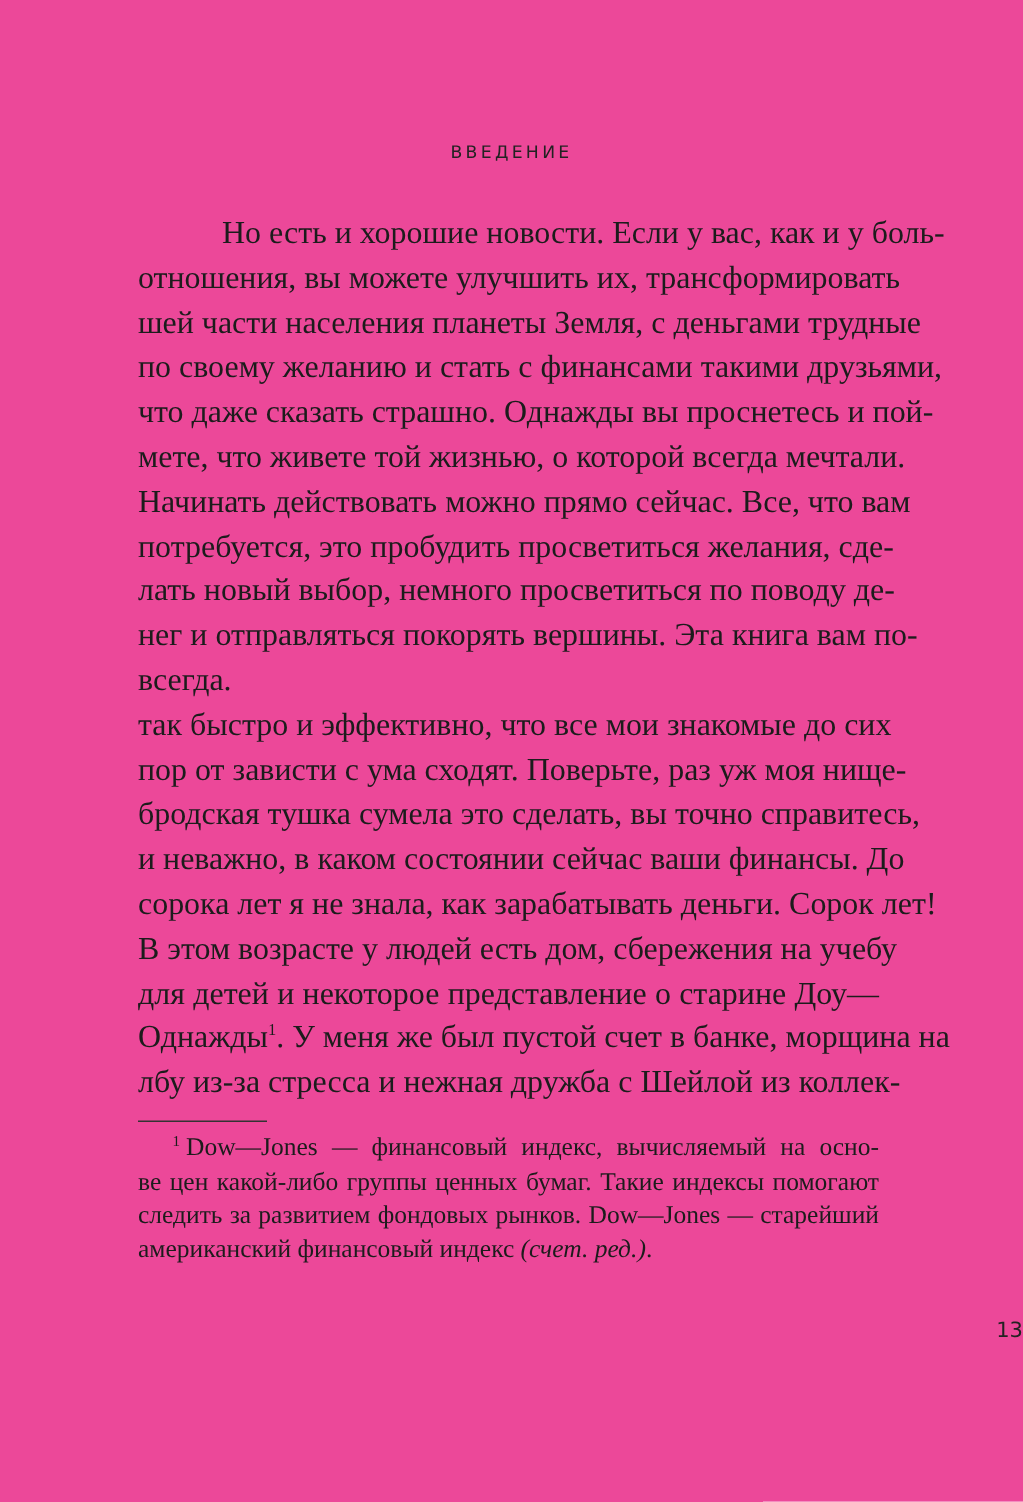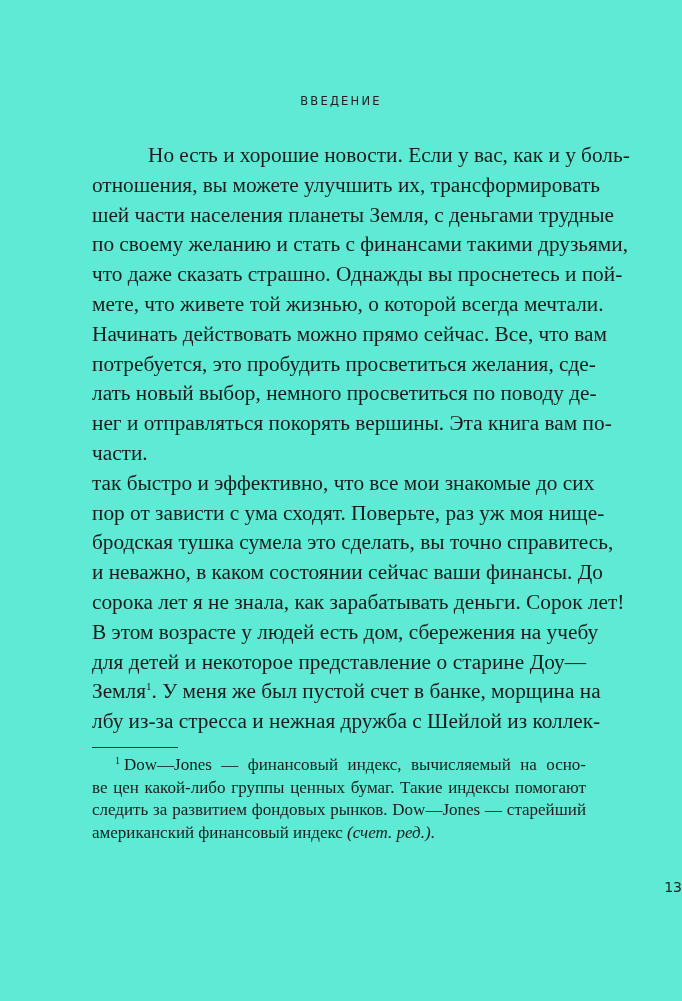--- a/index.html
+++ b/index.html
@@ -12,21 +12,21 @@
       height: 1001px;
       position: relative;
       overflow: hidden;
       color: #1a1a1a;
     }
     .page {
       position: absolute;
       left: 0; top: 0;
       width: 682px;
       height: 1001px;
-      background: #5eead4;
+      background: #ec4899;
     }
     .running-head {
       position: absolute;
       top: 94px;
       left: 0;
       width: 682px;
       text-align: center;
       font-family: "DejaVu Sans", sans-serif;
       font-size: 11.5px;
       letter-spacing: 2.2px;
@@ -116,31 +116,31 @@
       <span class="line indent">Но есть и хорошие новости. Если у вас, как и у боль-</span>
       <span class="line">отношения, вы можете улучшить их, трансформировать</span>
       <span class="line">шей части населения планеты Земля, с деньгами трудные</span>
       <span class="line">по своему желанию и стать с финансами такими друзьями,</span>
       <span class="line">что даже сказать страшно. Однажды вы проснетесь и пой-</span>
       <span class="line">мете, что живете той жизнью, о которой всегда мечтали.</span>
       <span class="line">Начинать действовать можно прямо сейчас. Все, что вам</span>
       <span class="line">потребуется, это пробудить просветиться желания, сде-</span>
       <span class="line">лать новый выбор, немного просветиться по поводу де-</span>
       <span class="line">нег и отправляться покорять вершины. Эта книга вам по-</span>
-      <span class="line last">части.</span>
+      <span class="line last">всегда.</span>
     </div>
     <div>
       <span class="line">так быстро и эффективно, что все мои знакомые до сих</span>
       <span class="line">пор от зависти с ума сходят. Поверьте, раз уж моя нище-</span>
       <span class="line">бродская тушка сумела это сделать, вы точно справитесь,</span>
       <span class="line">и неважно, в каком состоянии сейчас ваши финансы. До</span>
       <span class="line">сорока лет я не знала, как зарабатывать деньги. Сорок лет!</span>
       <span class="line">В этом возрасте у людей есть дом, сбережения на учебу</span>
       <span class="line">для детей и некоторое представление о старине Доу—</span>
-      <span class="line"><span>Земля</span><sup class="fn-ref">1</sup><span>. У меня же был пустой счет в банке, морщина на</span></span>
+      <span class="line"><span>Однажды</span><sup class="fn-ref">1</sup><span>. У меня же был пустой счет в банке, морщина на</span></span>
       <span class="line">лбу из-за стресса и нежная дружба с Шейлой из коллек-</span>
     </div>
   </div>
 
   <div class="footnote-rule"></div>
 
   <div class="footnote">
     <span class="line indent"><sup>1</sup><span>Dow—Jones — финансовый индекс, вычисляемый на осно-</span></span>
     <span class="line">ве цен какой-либо группы ценных бумаг. Такие индексы помогают</span>
     <span class="line">следить за развитием фондовых рынков. Dow—Jones — старейший</span>

